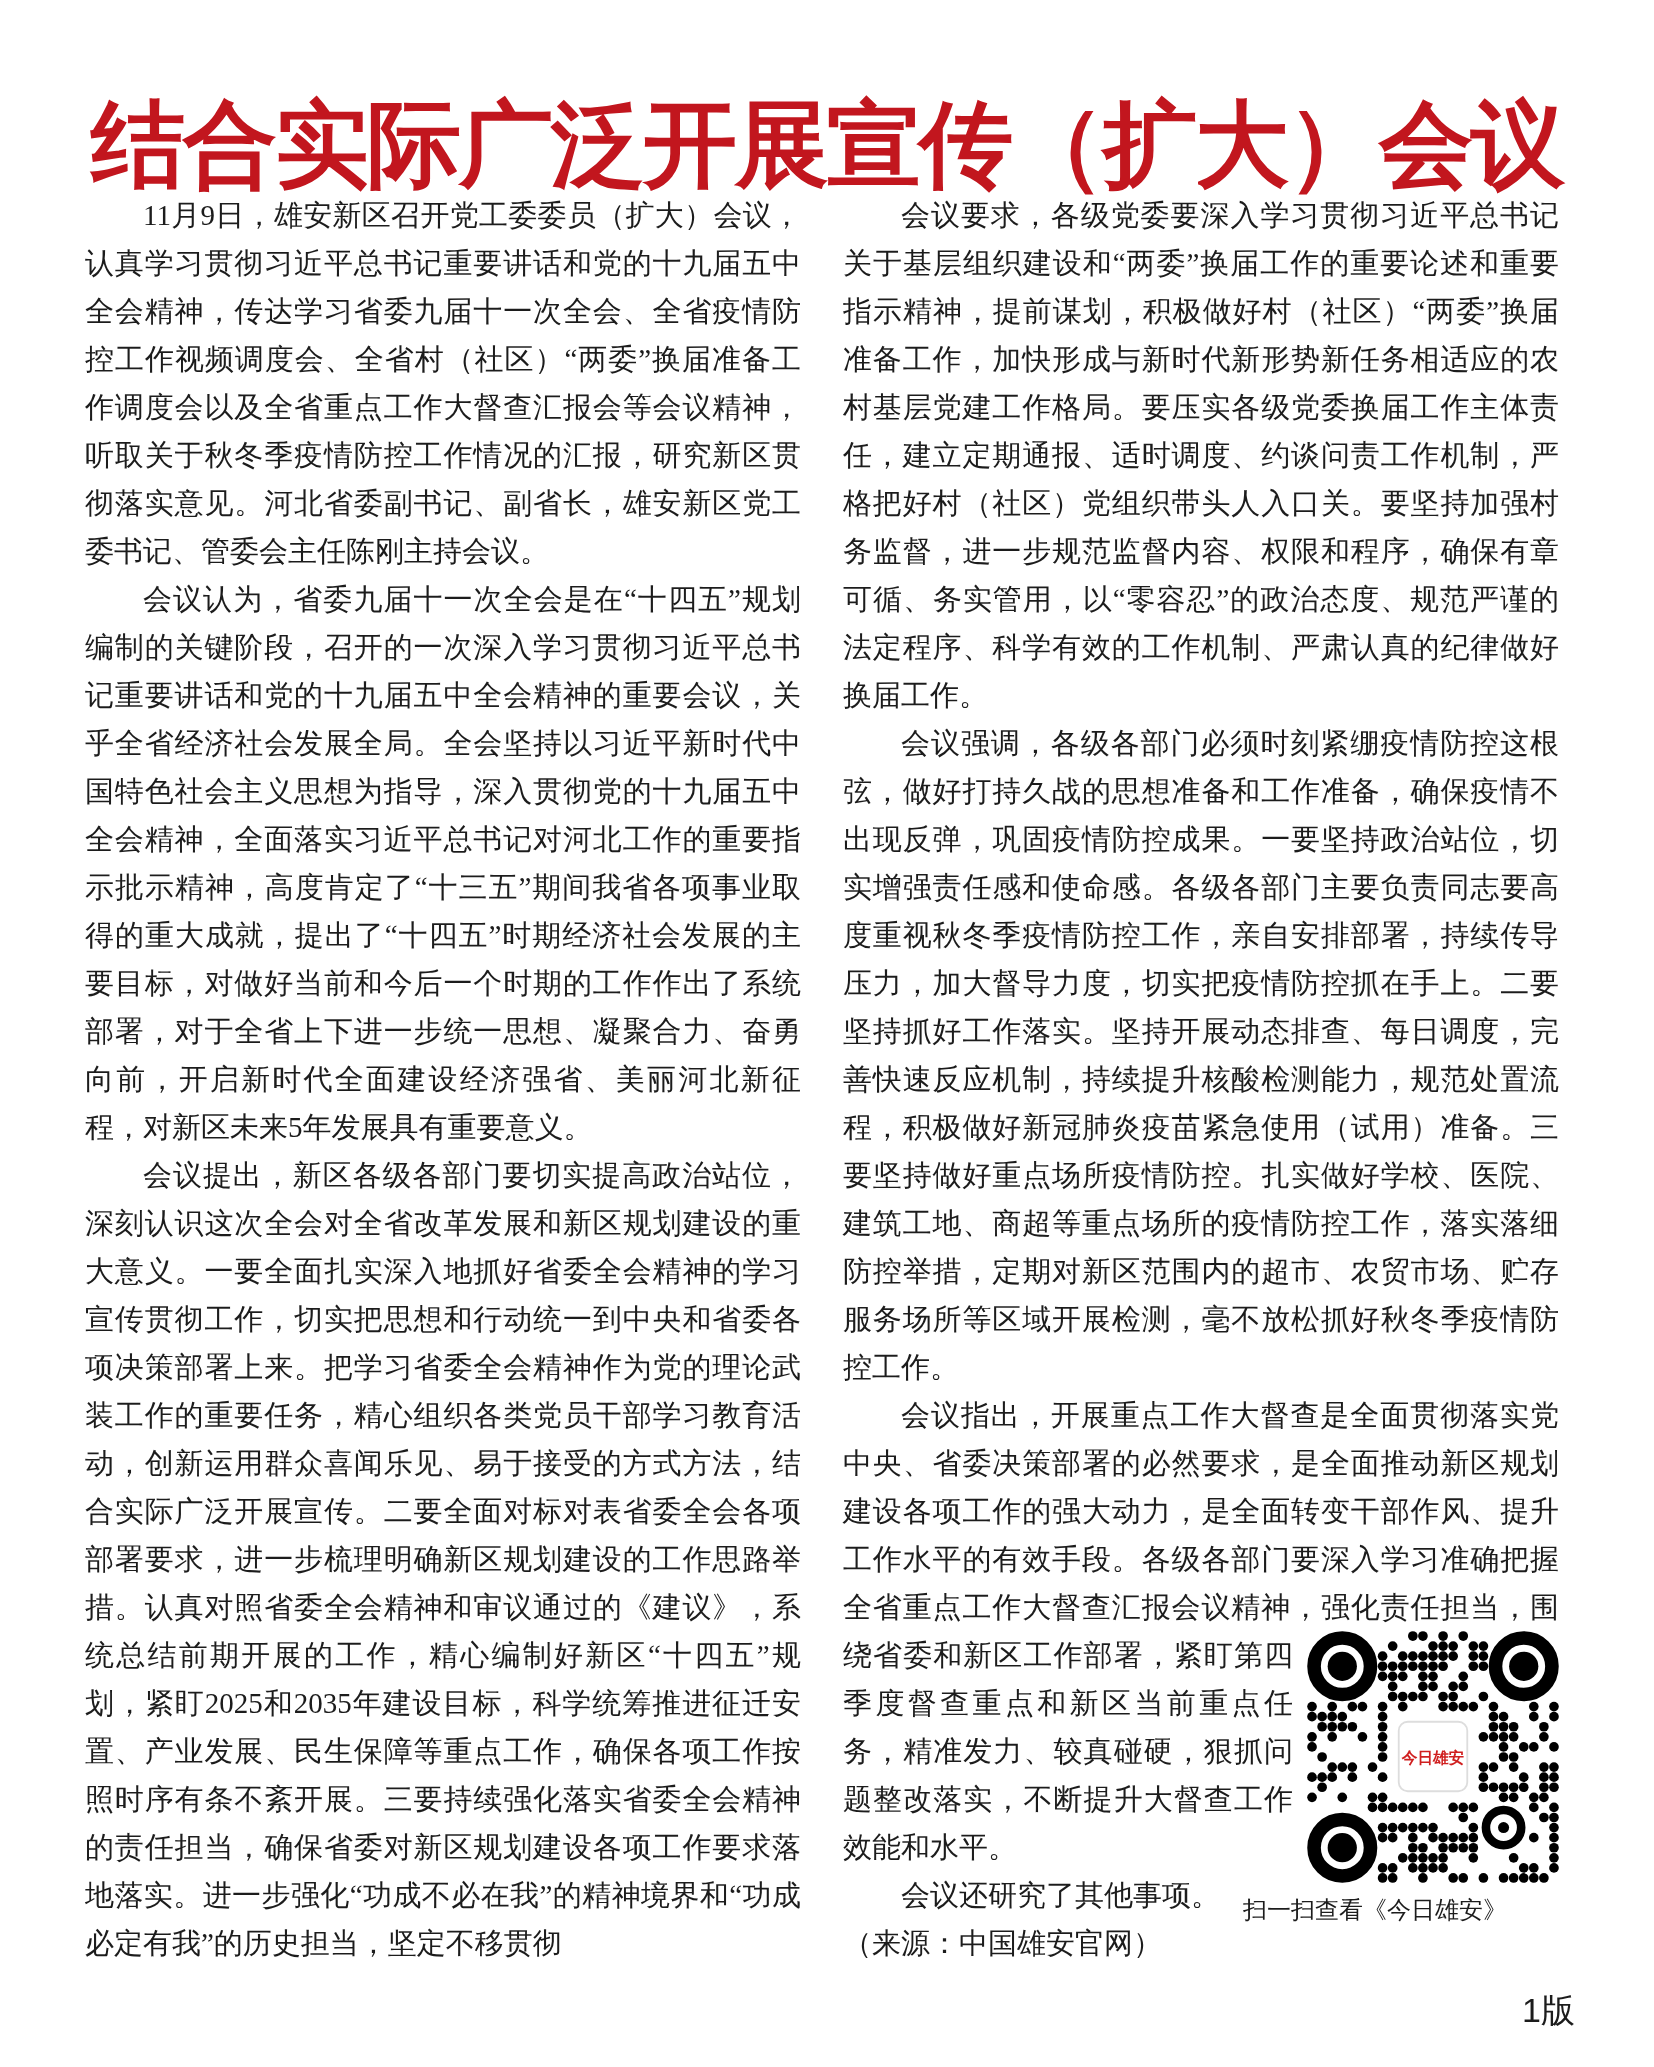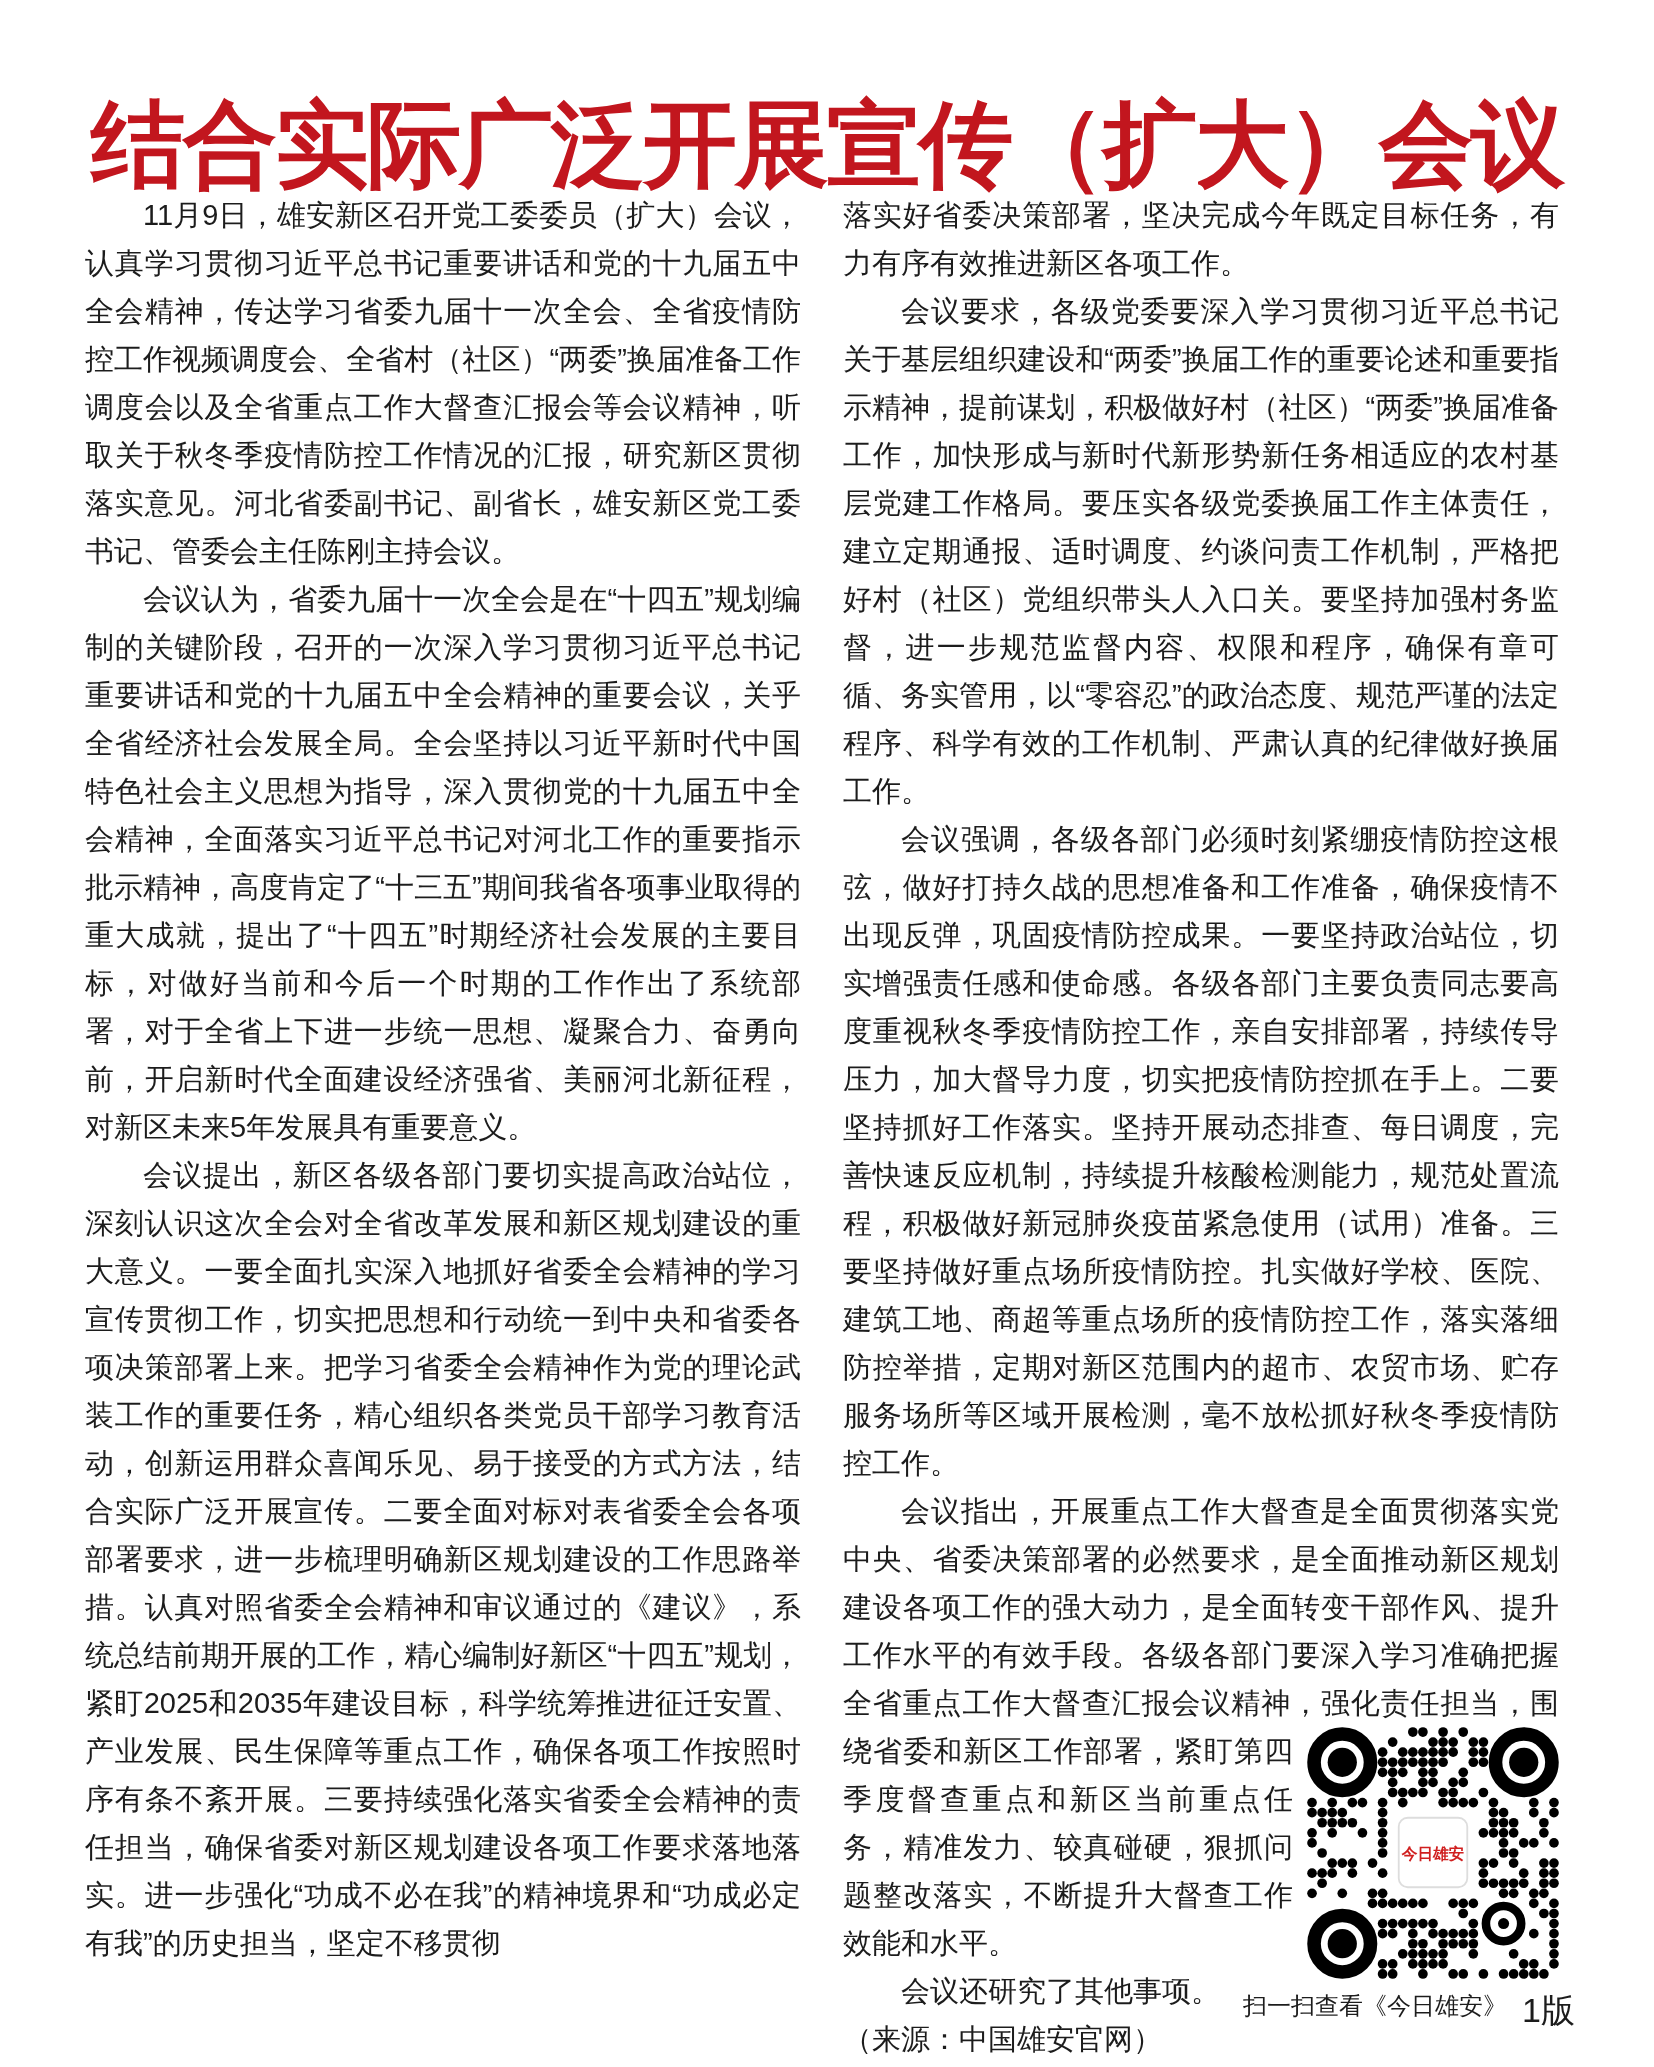--- a/index.html
+++ b/index.html
@@ -13,21 +13,21 @@
     font-size:94px;line-height:1.2;letter-spacing:-2px;white-space:nowrap;
   }
   .content{
     position:absolute;top:191px;left:85px;width:1474px;
     display:flex;gap:42px;
   }
   .col{width:716px;flex:0 0 716px;}
   .para{
     margin:0;font-size:29px;line-height:48px;text-align:justify;
     text-indent:2em;color:#1c1c1c;
-    font-family:Liberation Sans, sans-serif;
+    font-family:Liberation Serif, serif;
   }
   .para.no-indent{text-indent:0;}
   .para.source{text-indent:0;padding-right:52px;}
   .bottom-wrap{overflow:visible;}
   .qr-spacer{float:right;width:0;height:240px;}
   .qr-box{float:right;clear:right;width:258px;margin-left:8px;}
   .qr-svg{display:block;width:252px;height:252px;margin-left:6px;}
   .qr-caption{
     width:322px;margin-left:-58px;margin-top:10px;
     font-size:24px;line-height:34px;white-space:nowrap;color:#1c1c1c;
@@ -44,21 +44,20 @@
 
 <div class="content">
 
   <section class="col">
     <p class="para">11月9日，雄安新区召开党工委委员（扩大）会议，认真学习贯彻习近平总书记重要讲话和党的十九届五中全会精神，传达学习省委九届十一次全会、全省疫情防控工作视频调度会、全省村（社区）“两委”换届准备工作调度会以及全省重点工作大督查汇报会等会议精神，听取关于秋冬季疫情防控工作情况的汇报，研究新区贯彻落实意见。河北省委副书记、副省长，雄安新区党工委书记、管委会主任陈刚主持会议。</p>
     <p class="para">会议认为，省委九届十一次全会是在“十四五”规划编制的关键阶段，召开的一次深入学习贯彻习近平总书记重要讲话和党的十九届五中全会精神的重要会议，关乎全省经济社会发展全局。全会坚持以习近平新时代中国特色社会主义思想为指导，深入贯彻党的十九届五中全会精神，全面落实习近平总书记对河北工作的重要指示批示精神，高度肯定了“十三五”期间我省各项事业取得的重大成就，提出了“十四五”时期经济社会发展的主要目标，对做好当前和今后一个时期的工作作出了系统部署，对于全省上下进一步统一思想、凝聚合力、奋勇向前，开启新时代全面建设经济强省、美丽河北新征程，对新区未来5年发展具有重要意义。</p>
     <p class="para">会议提出，新区各级各部门要切实提高政治站位，深刻认识这次全会对全省改革发展和新区规划建设的重大意义。一要全面扎实深入地抓好省委全会精神的学习宣传贯彻工作，切实把思想和行动统一到中央和省委各项决策部署上来。把学习省委全会精神作为党的理论武装工作的重要任务，精心组织各类党员干部学习教育活动，创新运用群众喜闻乐见、易于接受的方式方法，结合实际广泛开展宣传。二要全面对标对表省委全会各项部署要求，进一步梳理明确新区规划建设的工作思路举措。认真对照省委全会精神和审议通过的《建议》，系统总结前期开展的工作，精心编制好新区“十四五”规划，紧盯2025和2035年建设目标，科学统筹推进征迁安置、产业发展、民生保障等重点工作，确保各项工作按照时序有条不紊开展。三要持续强化落实省委全会精神的责任担当，确保省委对新区规划建设各项工作要求落地落实。进一步强化“功成不必在我”的精神境界和“功成必定有我”的历史担当，坚定不移贯彻</p>
   </section>
 
   <section class="col">
-    <p class="para no-indent">落实好省委决策部署，坚决完成今年既定目标任务，有力有序有效推进新区各项工作。</p>
     <p class="para">会议要求，各级党委要深入学习贯彻习近平总书记关于基层组织建设和“两委”换届工作的重要论述和重要指示精神，提前谋划，积极做好村（社区）“两委”换届准备工作，加快形成与新时代新形势新任务相适应的农村基层党建工作格局。要压实各级党委换届工作主体责任，建立定期通报、适时调度、约谈问责工作机制，严格把好村（社区）党组织带头人入口关。要坚持加强村务监督，进一步规范监督内容、权限和程序，确保有章可循、务实管用，以“零容忍”的政治态度、规范严谨的法定程序、科学有效的工作机制、严肃认真的纪律做好换届工作。</p>
     <p class="para">会议强调，各级各部门必须时刻紧绷疫情防控这根弦，做好打持久战的思想准备和工作准备，确保疫情不出现反弹，巩固疫情防控成果。一要坚持政治站位，切实增强责任感和使命感。各级各部门主要负责同志要高度重视秋冬季疫情防控工作，亲自安排部署，持续传导压力，加大督导力度，切实把疫情防控抓在手上。二要坚持抓好工作落实。坚持开展动态排查、每日调度，完善快速反应机制，持续提升核酸检测能力，规范处置流程，积极做好新冠肺炎疫苗紧急使用（试用）准备。三要坚持做好重点场所疫情防控。扎实做好学校、医院、建筑工地、商超等重点场所的疫情防控工作，落实落细防控举措，定期对新区范围内的超市、农贸市场、贮存服务场所等区域开展检测，毫不放松抓好秋冬季疫情防控工作。</p>
 
     <div class="bottom-wrap">
       <div class="qr-spacer"></div>
       <aside class="qr-box">
         <svg class="qr-svg" viewBox="0 0 25 25" xmlns="http://www.w3.org/2000/svg">
           <g id="qr-dots">
               <circle cx="10.5" cy="0.5" r="0.48" fill="#000"></circle>
               <circle cx="11.5" cy="0.5" r="0.48" fill="#000"></circle>

